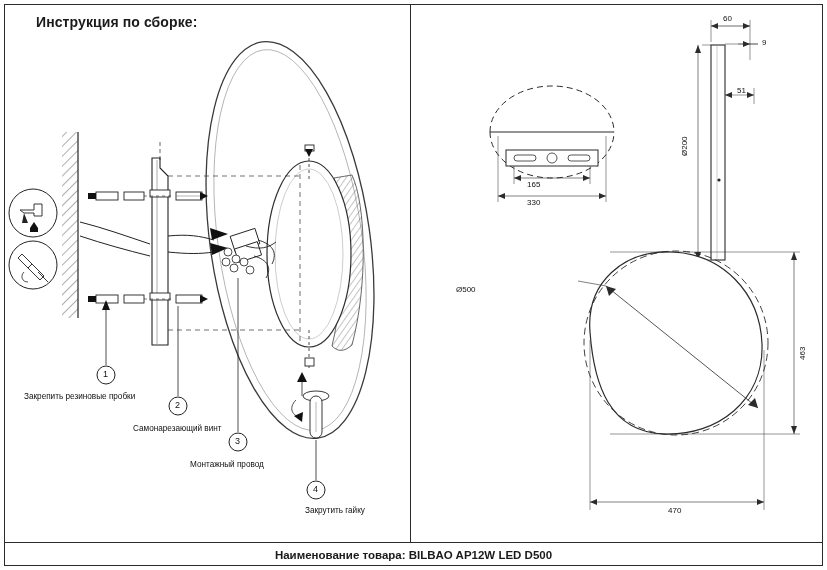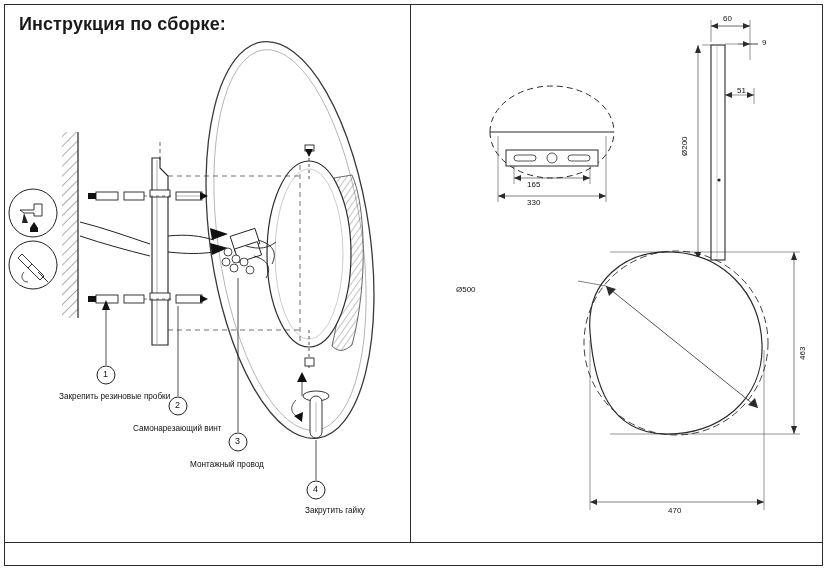--- a/index.html
+++ b/index.html
@@ -38,23 +38,23 @@
   .hdivider {
     position: absolute;
     left: 5px;
     top: 542px;
     width: 817px;
     height: 1px;
     background: #2b2b2b;
   }
   .title-left {
     position: absolute;
-    left: 19px;
+    left: 36px;
     top: 14px;
-    font-size: 18px;
+    font-size: 14px;
     font-weight: bold;
     letter-spacing: 0.1px;
   }
   .title-right {
     position: absolute;
     left: 418px;
     top: 14px;
     font-size: 12.5px;
     font-weight: bold;
     letter-spacing: 0.1px;
@@ -232,21 +232,21 @@
       <line x1="316" y1="440" x2="316" y2="480" stroke="#222" stroke-width="0.8"></line>
       <circle cx="316" cy="490" r="9" fill="#ffffff" stroke="#222" stroke-width="1"></circle>
     </g>
   </svg>
 
   <div class="lbl" style="left:103px; top:369px; font-size:9px;">1</div>
   <div class="lbl" style="left:175px; top:400px; font-size:9px;">2</div>
   <div class="lbl" style="left:235px; top:436px; font-size:9px;">3</div>
   <div class="lbl" style="left:313px; top:484px; font-size:9px;">4</div>
 
-  <div class="lbl" style="left:24px; top:392px;margin-left:35px;">Закрепить резиновые пробки</div>
+  <div class="lbl" style="left:24px; top:392px;">Закрепить резиновые пробки</div>
   <div class="lbl" style="left:113px; top:424px;margin-left:20px;">Самонарезающий винт</div>
   <div class="lbl" style="left:190px; top:460px;">Монтажный провод</div>
   <div class="lbl" style="left:281px; top:506px;margin-left:24px;">Закрутить гайку</div>
 
   <svg class="art" style="left:410px;" width="412" height="545" viewBox="0 0 412 545">
 
     <g>
       <rect x="301" y="45" width="14" height="215" fill="#ffffff" stroke="#2b2b2b" stroke-width="1.1"></rect>
       <line x1="307" y1="46" x2="307" y2="259" stroke="#999" stroke-width="0.5"></line>
       <circle cx="309" cy="180" r="1.6" fill="#222"></circle>
@@ -321,13 +321,14 @@
   <div class="dim" style="left:723px; top:14px;">60</div>
   <div class="dim" style="left:762px; top:38px;">9</div>
   <div class="dim" style="left:737px; top:86px;">51</div>
   <div class="dim" style="left:680px; top:156px; transform:rotate(-90deg); transform-origin:left top;">Ø200</div>
   <div class="dim" style="left:527px; top:180px;">165</div>
   <div class="dim" style="left:527px; top:198px;">330</div>
   <div class="dim" style="left:456px; top:285px;">Ø500</div>
   <div class="dim" style="left:798px; top:360px; transform:rotate(-90deg); transform-origin:left top;">463</div>
   <div class="dim" style="left:668px; top:506px;text-align:right;">470</div>
 
+  <div class="footer">Наименование товара: BILBAO AP12W LED D500</div>
 </div>
 
 </body></html>

